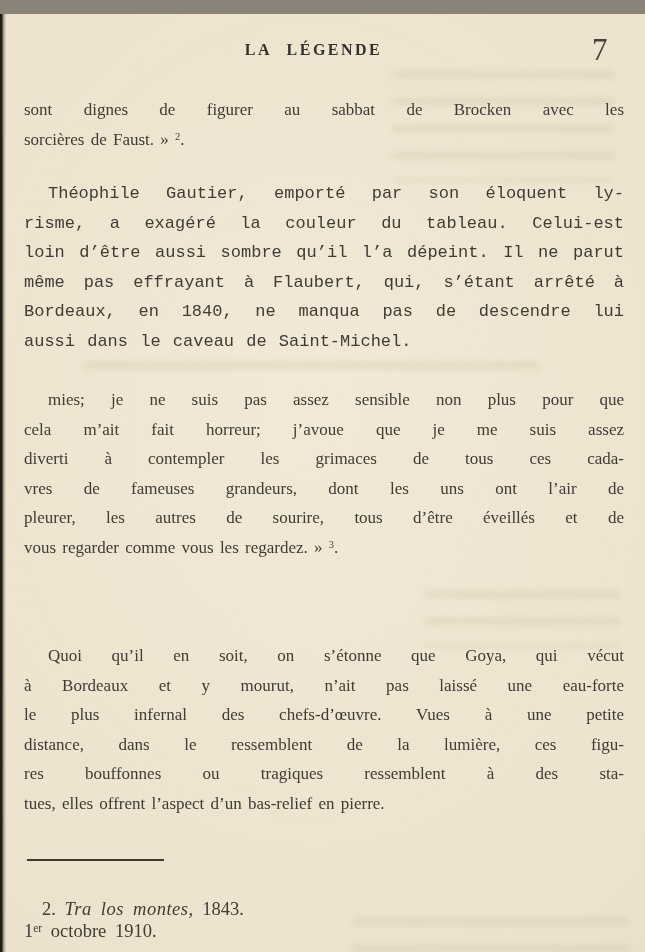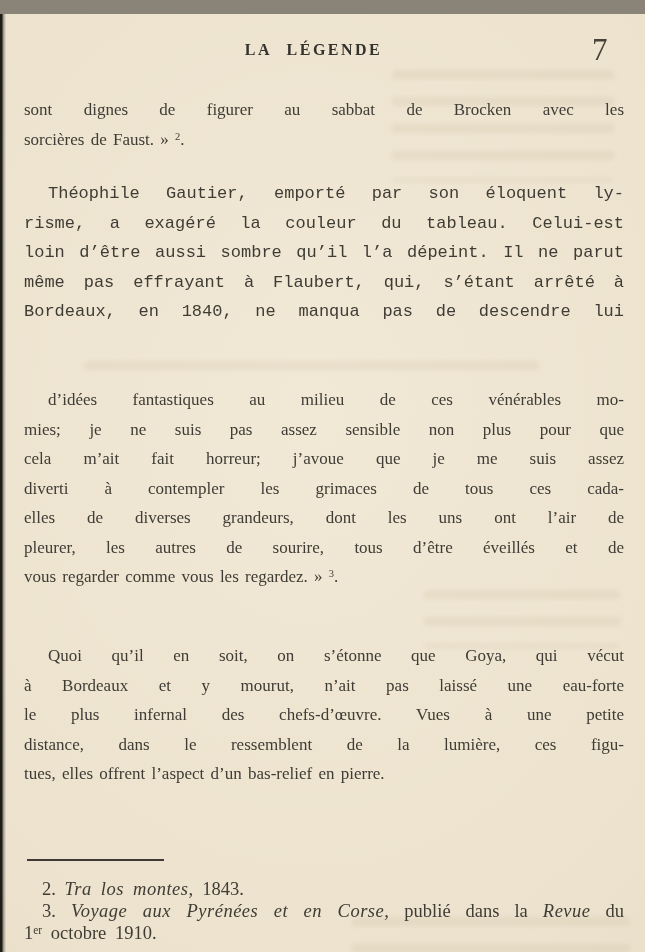--- a/index.html
+++ b/index.html
@@ -79,21 +79,21 @@
     vertical-align: baseline;
     position: relative; top: -0.45em;
     letter-spacing: 0;
   }
 
   .footnote-rule {
     position: absolute; top: 845px; left: 27px;
     width: 137px; height: 2px;
     background: #3d3a33;
   }
-  .footnotes { position: absolute; left: 24px; width: 600px; top: 864px; }
+  .footnotes { position: absolute; left: 24px; width: 600px; top: 884px; }
   .fline {
     font-size: 18.5px;
     line-height: 22px;
     height: 22px;
     overflow: hidden;
   }
   .fline:not(.j) { word-spacing: 4px; }
   .find { text-indent: 18px; }
   .fline i { letter-spacing: 0.5px; }
 </style>
@@ -115,40 +115,40 @@
     <div class="line j">sont dignes de figurer au sabbat de Brocken avec les</div>
     <div class="line"><span>sorcières de Faust. » </span><sup class="ref">2</sup><span>.</span></div>
   </section>
 
   <section class="para p2 ind">
     <div class="line j">Théophile Gautier, emporté par son éloquent ly-</div>
     <div class="line j">risme, a exagéré la couleur du tableau. Celui-est</div>
     <div class="line j">loin d’être aussi sombre qu’il l’a dépeint. Il ne parut</div>
     <div class="line j">même pas effrayant à Flaubert, qui, s’étant arrêté à</div>
     <div class="line j">Bordeaux, en 1840, ne manqua pas de descendre lui</div>
+    <div class="line">aussi dans le caveau de Saint-Michel.</div>
   </section>
 
   <section class="para p3 ind">
-    <div class="line j">d’idées fantastiques au milieu de ces vénérables mo-</div>
     <div class="line j">mies; je ne suis pas assez sensible non plus pour que</div>
     <div class="line j">cela m’ait fait horreur; j’avoue que je me suis assez</div>
     <div class="line j">diverti à contempler les grimaces de tous ces cada-</div>
-    <div class="line j">elles de diverses grandeurs, dont les uns ont l’air de</div>
+    <div class="line j">vres de fameuses grandeurs, dont les uns ont l’air de</div>
     <div class="line j">pleurer, les autres de sourire, tous d’être éveillés et de</div>
     <div class="line"><span>vous regarder comme vous les regardez. » </span><sup class="ref">3</sup><span>.</span></div>
   </section>
 
   <section class="para p4 ind">
     <div class="line j">Quoi qu’il en soit, on s’étonne que Goya, qui vécut</div>
     <div class="line j">à Bordeaux et y mourut, n’ait pas laissé une eau-forte</div>
     <div class="line j">le plus infernal des chefs-d’œuvre. Vues à une petite</div>
     <div class="line j">distance, dans le ressemblent de la lumière, ces figu-</div>
+    <div class="line j">res bouffonnes ou tragiques ressemblent à des sta-</div>
     <div class="line">tues, elles offrent l’aspect d’un bas-relief en pierre.</div>
   </section>
 
   <div class="footnote-rule"></div>
 
   <section class="footnotes">
     <div class="fline find"><span>2. </span><i>Tra los montes,</i><span> 1843.</span></div>
-    <div class="fline find j"><span>3. </span><i>Voyage aux Pyrénées et en Corse,</i><span> publié dans la </span><i>Revue</i><span> du</span></div>
     <div class="fline"><span>1</span><sup class="ref">er</sup><span> octobre 1910.</span></div>
   </section>
 </div>
 
 </body></html>

